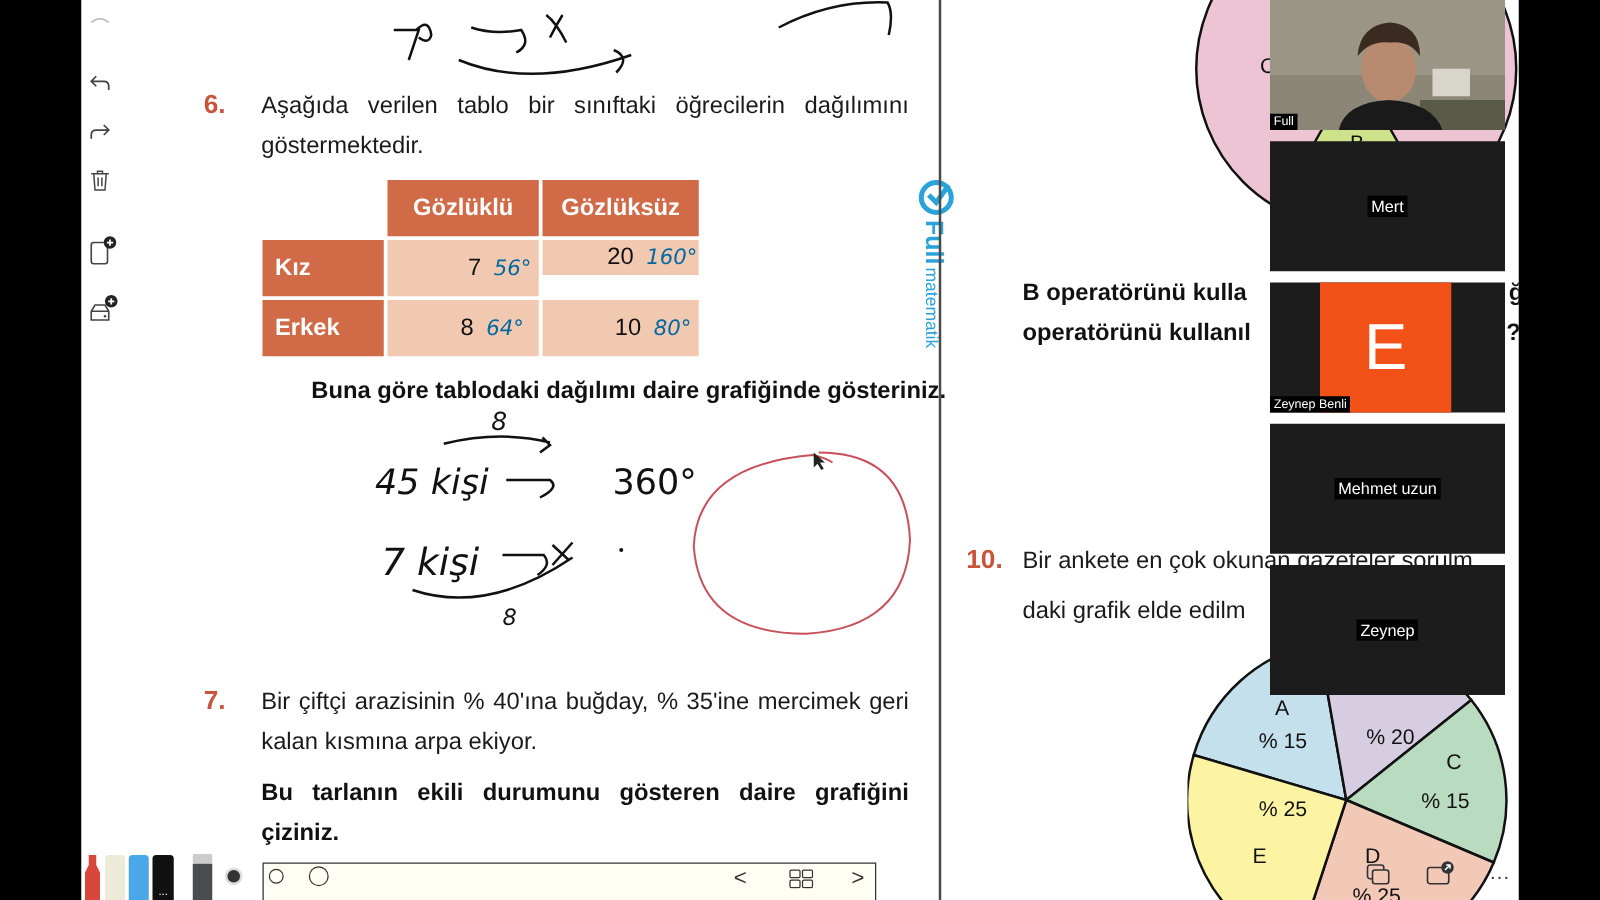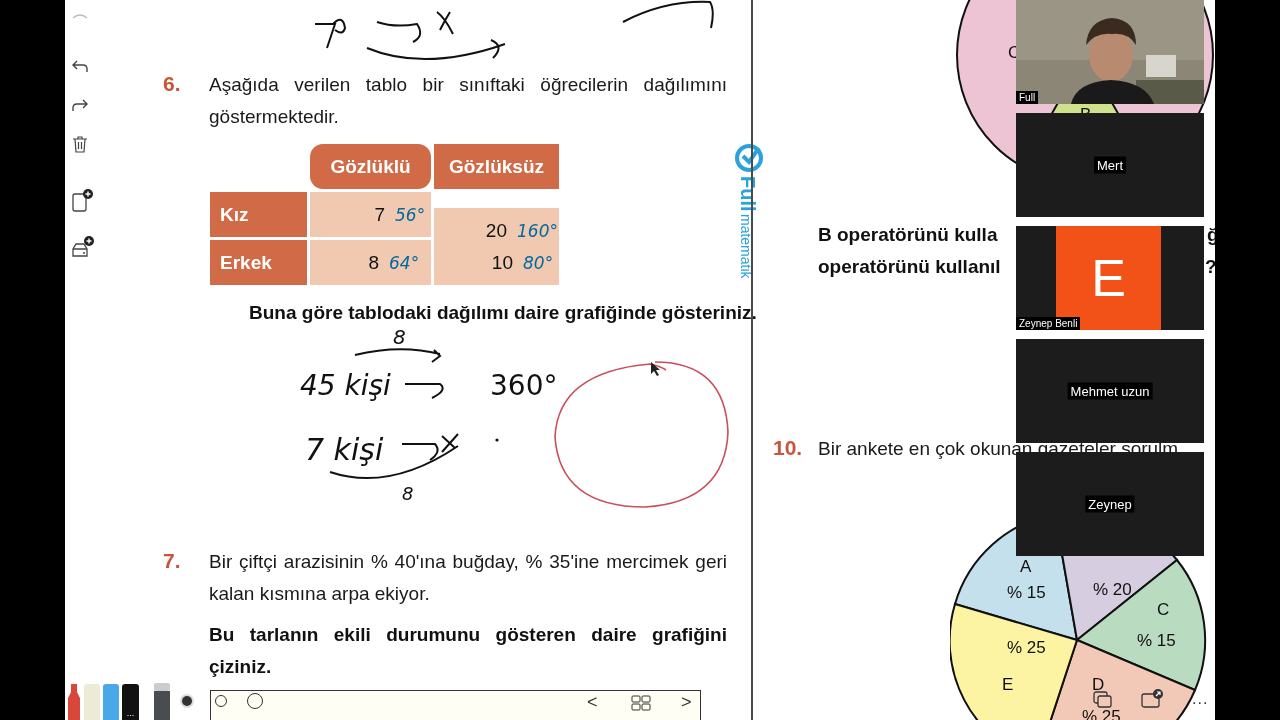--- a/index.html
+++ b/index.html
@@ -72,29 +72,29 @@
     <path d="M72 22 Q90 28 112 24 Q120 36 108 42" stroke="#111" fill="none" stroke-width="2"></path>
     <path d="M132 12 Q140 18 148 34 M145 12 Q140 20 135 30" stroke="#111" fill="none" stroke-width="2"></path>
     <path d="M62 48 Q120 72 200 44 M186 40 Q200 46 188 58" stroke="#111" fill="none" stroke-width="2"></path>
     <path d="M318 22 Q360 0 405 2 Q410 10 406 28" stroke="#111" fill="none" stroke-width="2"></path>
   </svg>
 
   <div class="q-num" style="left:98px; top:72px;">6.</div>
   <div class="q-text" style="left:144px; top:69px; width:518px;">Aşağıda verilen tablo bir sınıftaki öğrecilerin dağılımını göstermektedir.</div>
 
   <div class="table">
-    <div class="cell hdr" style="left:100px; top:0; width:121px; height:45px;border-radius:13px;">Gözlüklü</div>
+    <div class="cell hdr" style="left:100px; top:0; width:121px; height:45px;">Gözlüklü</div>
     <div class="cell hdr" style="left:224px; top:0; width:125px; height:45px;">Gözlüksüz</div>
 
     <div class="cell rowh" style="left:0; top:48px; width:97px; height:45px;">Kız</div>
     <div class="cell val" style="left:100px; top:48px; width:121px; height:45px;">
       <span>7</span>
       <span class="hand">56°</span>
     </div>
-    <div class="cell val" style="left:224px; top:64px; width:125px; height:45px;">
+    <div class="cell val" style="left:224px; top:48px; width:125px; height:28px;">
       <span>20</span>
       <span class="hand" style="width:36px;">160°</span>
     </div>
 
     <div class="cell rowh" style="left:0; top:96px; width:97px; height:45px;">Erkek</div>
     <div class="cell val" style="left:100px; top:96px; width:121px; height:45px;">
       <span>8</span>
       <span class="hand" style="width:36px;">64°</span>
     </div>
     <div class="cell val" style="left:224px; top:96px; width:125px; height:45px;">
@@ -150,20 +150,21 @@
     <span>B  operatörünü  kulla</span>
   </div>
   <div class="q-bold" style="left:1142px; top:219px;">ğ</div>
   <div class="q-bold" style="left:753px; top:251px; text-align:left;">operatörünü kullanıl</div>
   <div class="q-bold" style="left:1140px; top:251px;">?</div>
 
   <div class="q-num" style="left:708px; top:436px;">10.</div>
   <div class="q-text" style="left:753px; top:433px; white-space:nowrap;">
     <span>Bir ankete en çok ok</span><span>unan gazeteler sorulm</span>
   </div>
+  <div class="q-text" style="left:753px; top:473px; white-space:nowrap;">daki grafik elde edilm</div>
 
   <svg style="position:absolute; left:885px; top:510px;" width="260" height="230">
     <g transform="translate(127,130)">
       <path d="M0 0 L-122 -36 A128 128 0 0 1 -22 -126 Z" fill="#c3e0ec" stroke="#111" stroke-width="2"></path>
       <path d="M0 0 L-22 -126 A128 128 0 0 1 100 -80 Z" fill="#d6cde0" stroke="#111" stroke-width="2"></path>
       <path d="M0 0 L100 -80 A128 128 0 0 1 118 50 Z" fill="#b9dcc0" stroke="#111" stroke-width="2"></path>
       <path d="M0 0 L118 50 A128 128 0 0 1 -40 122 Z" fill="#f2c9b6" stroke="#111" stroke-width="2"></path>
       <path d="M0 0 L-40 122 A128 128 0 0 1 -122 -36 Z" fill="#fdf4a3" stroke="#111" stroke-width="2"></path>
       <text x="-57" y="-68" font-family="Liberation Sans" font-size="17" fill="#111">A</text>
       <text x="-70" y="-42" font-family="Liberation Sans" font-size="17" fill="#111">% 15</text>

